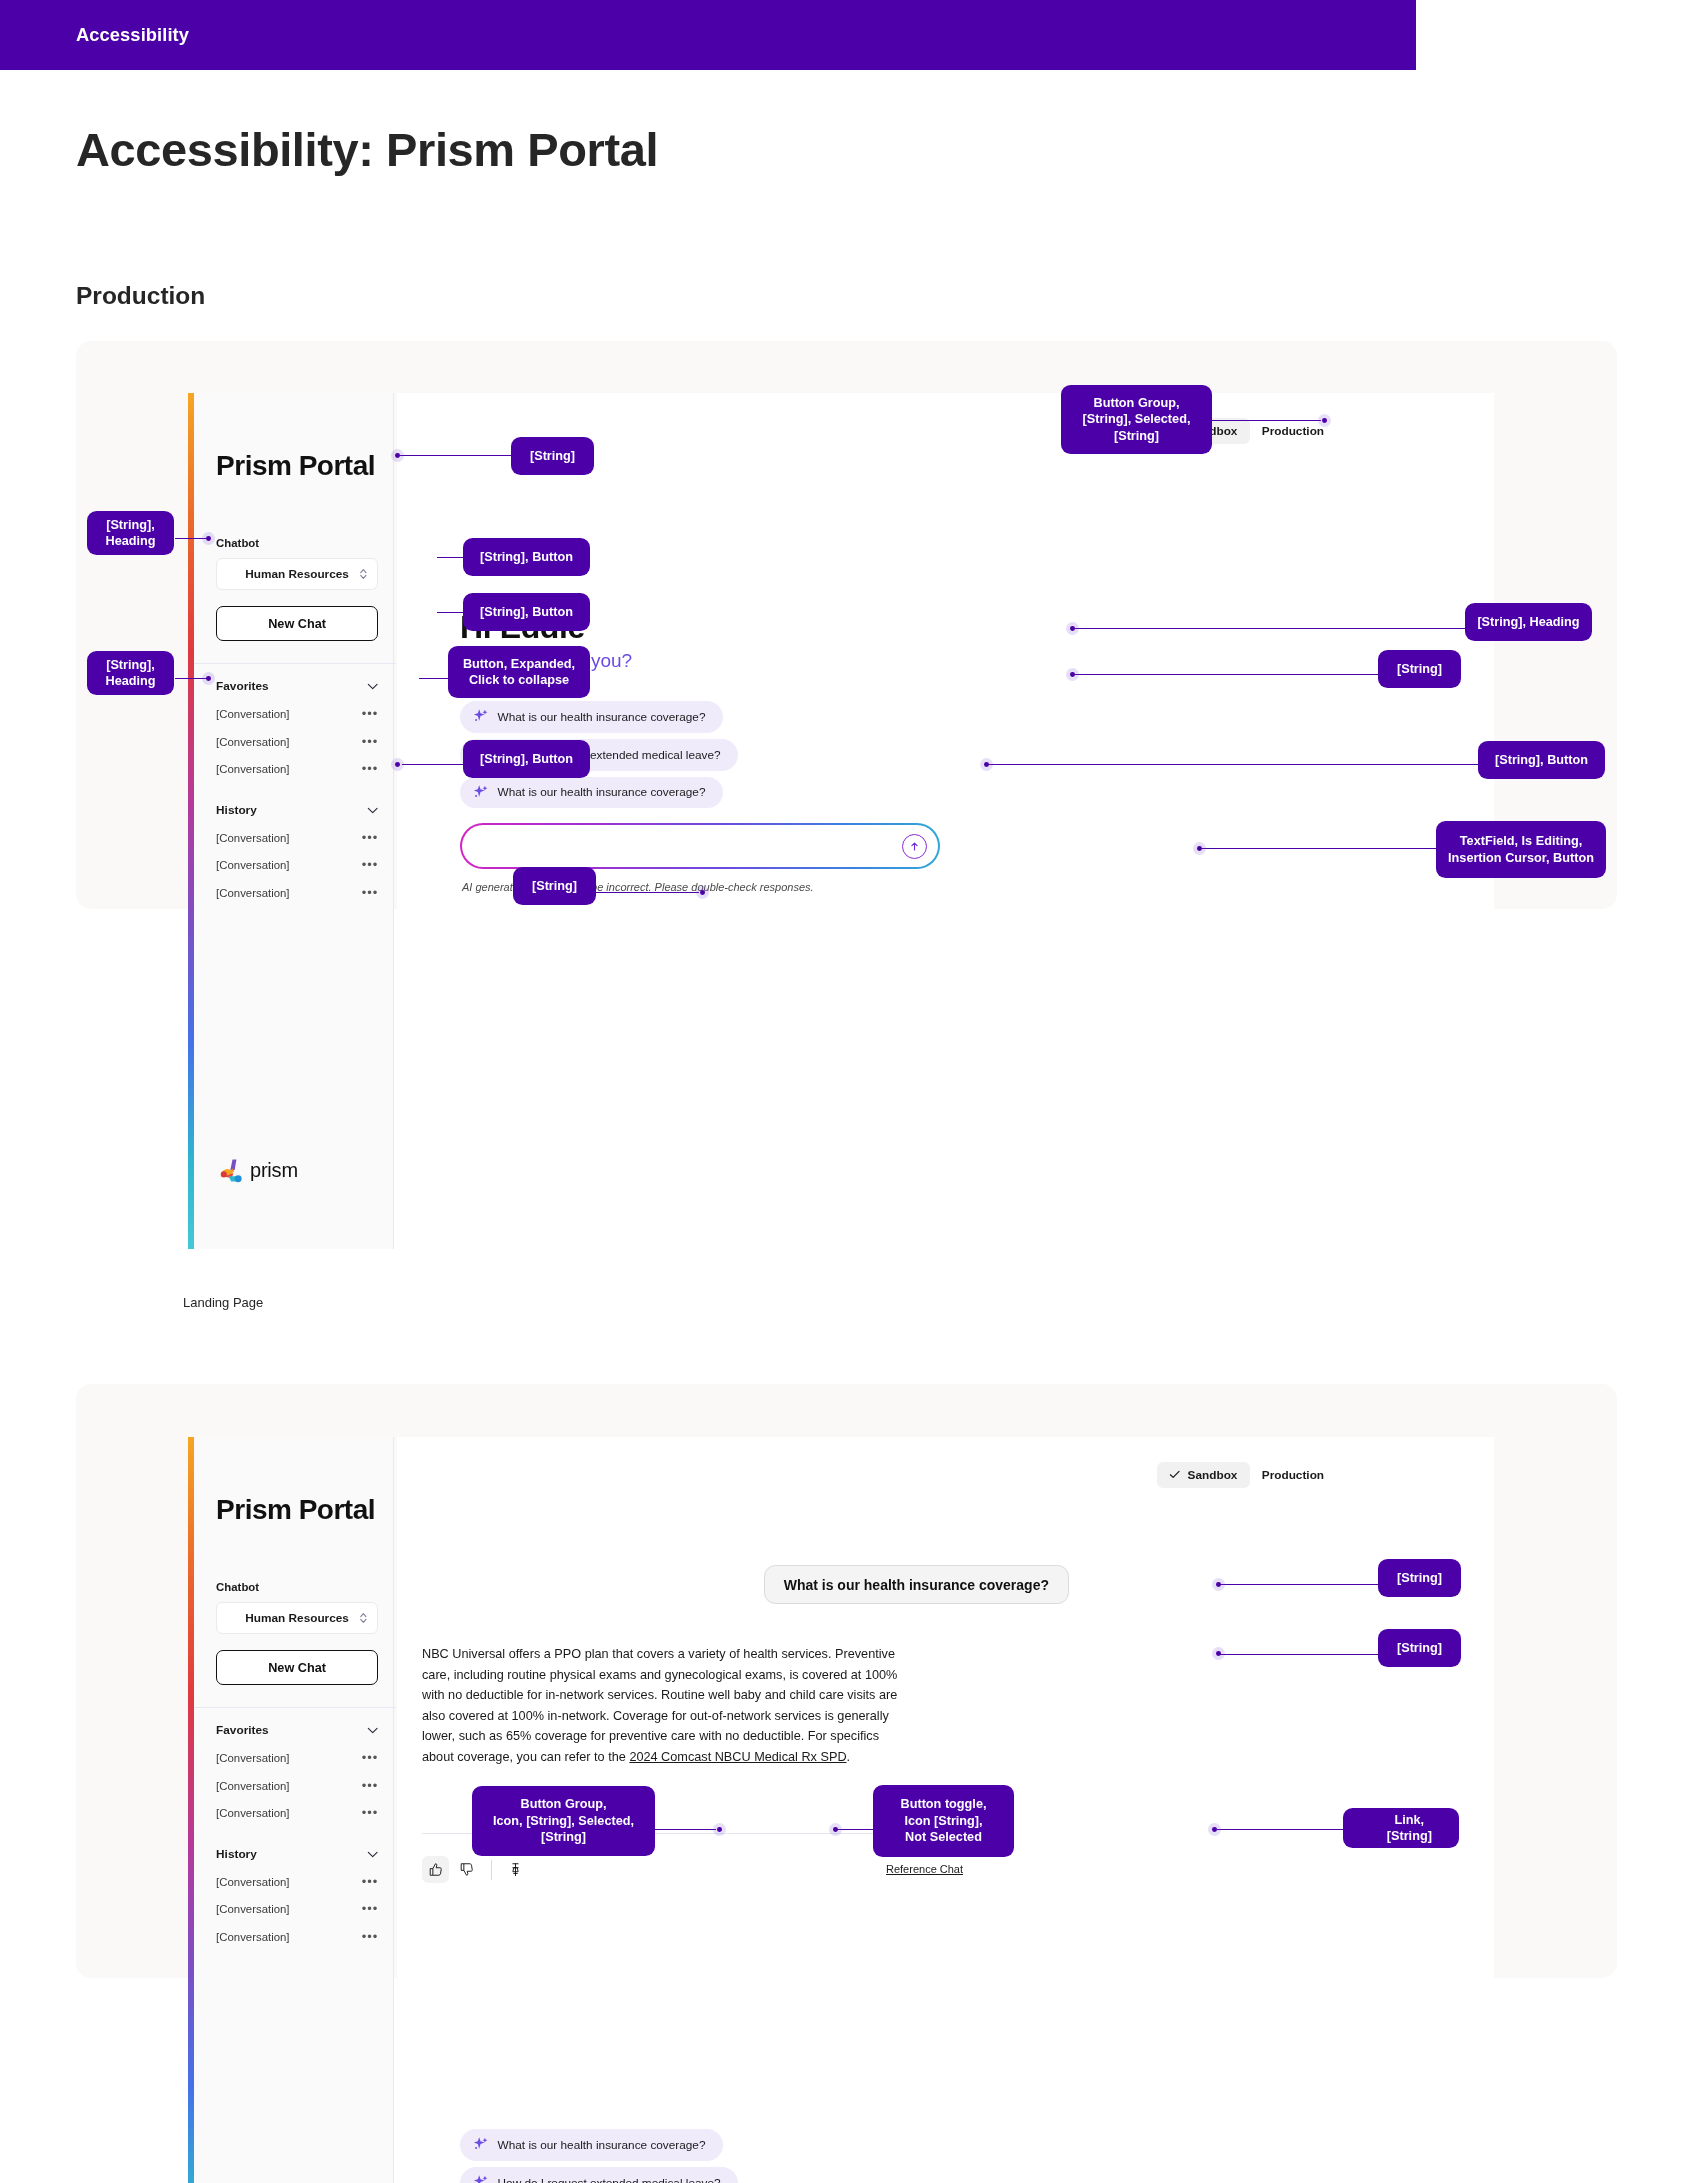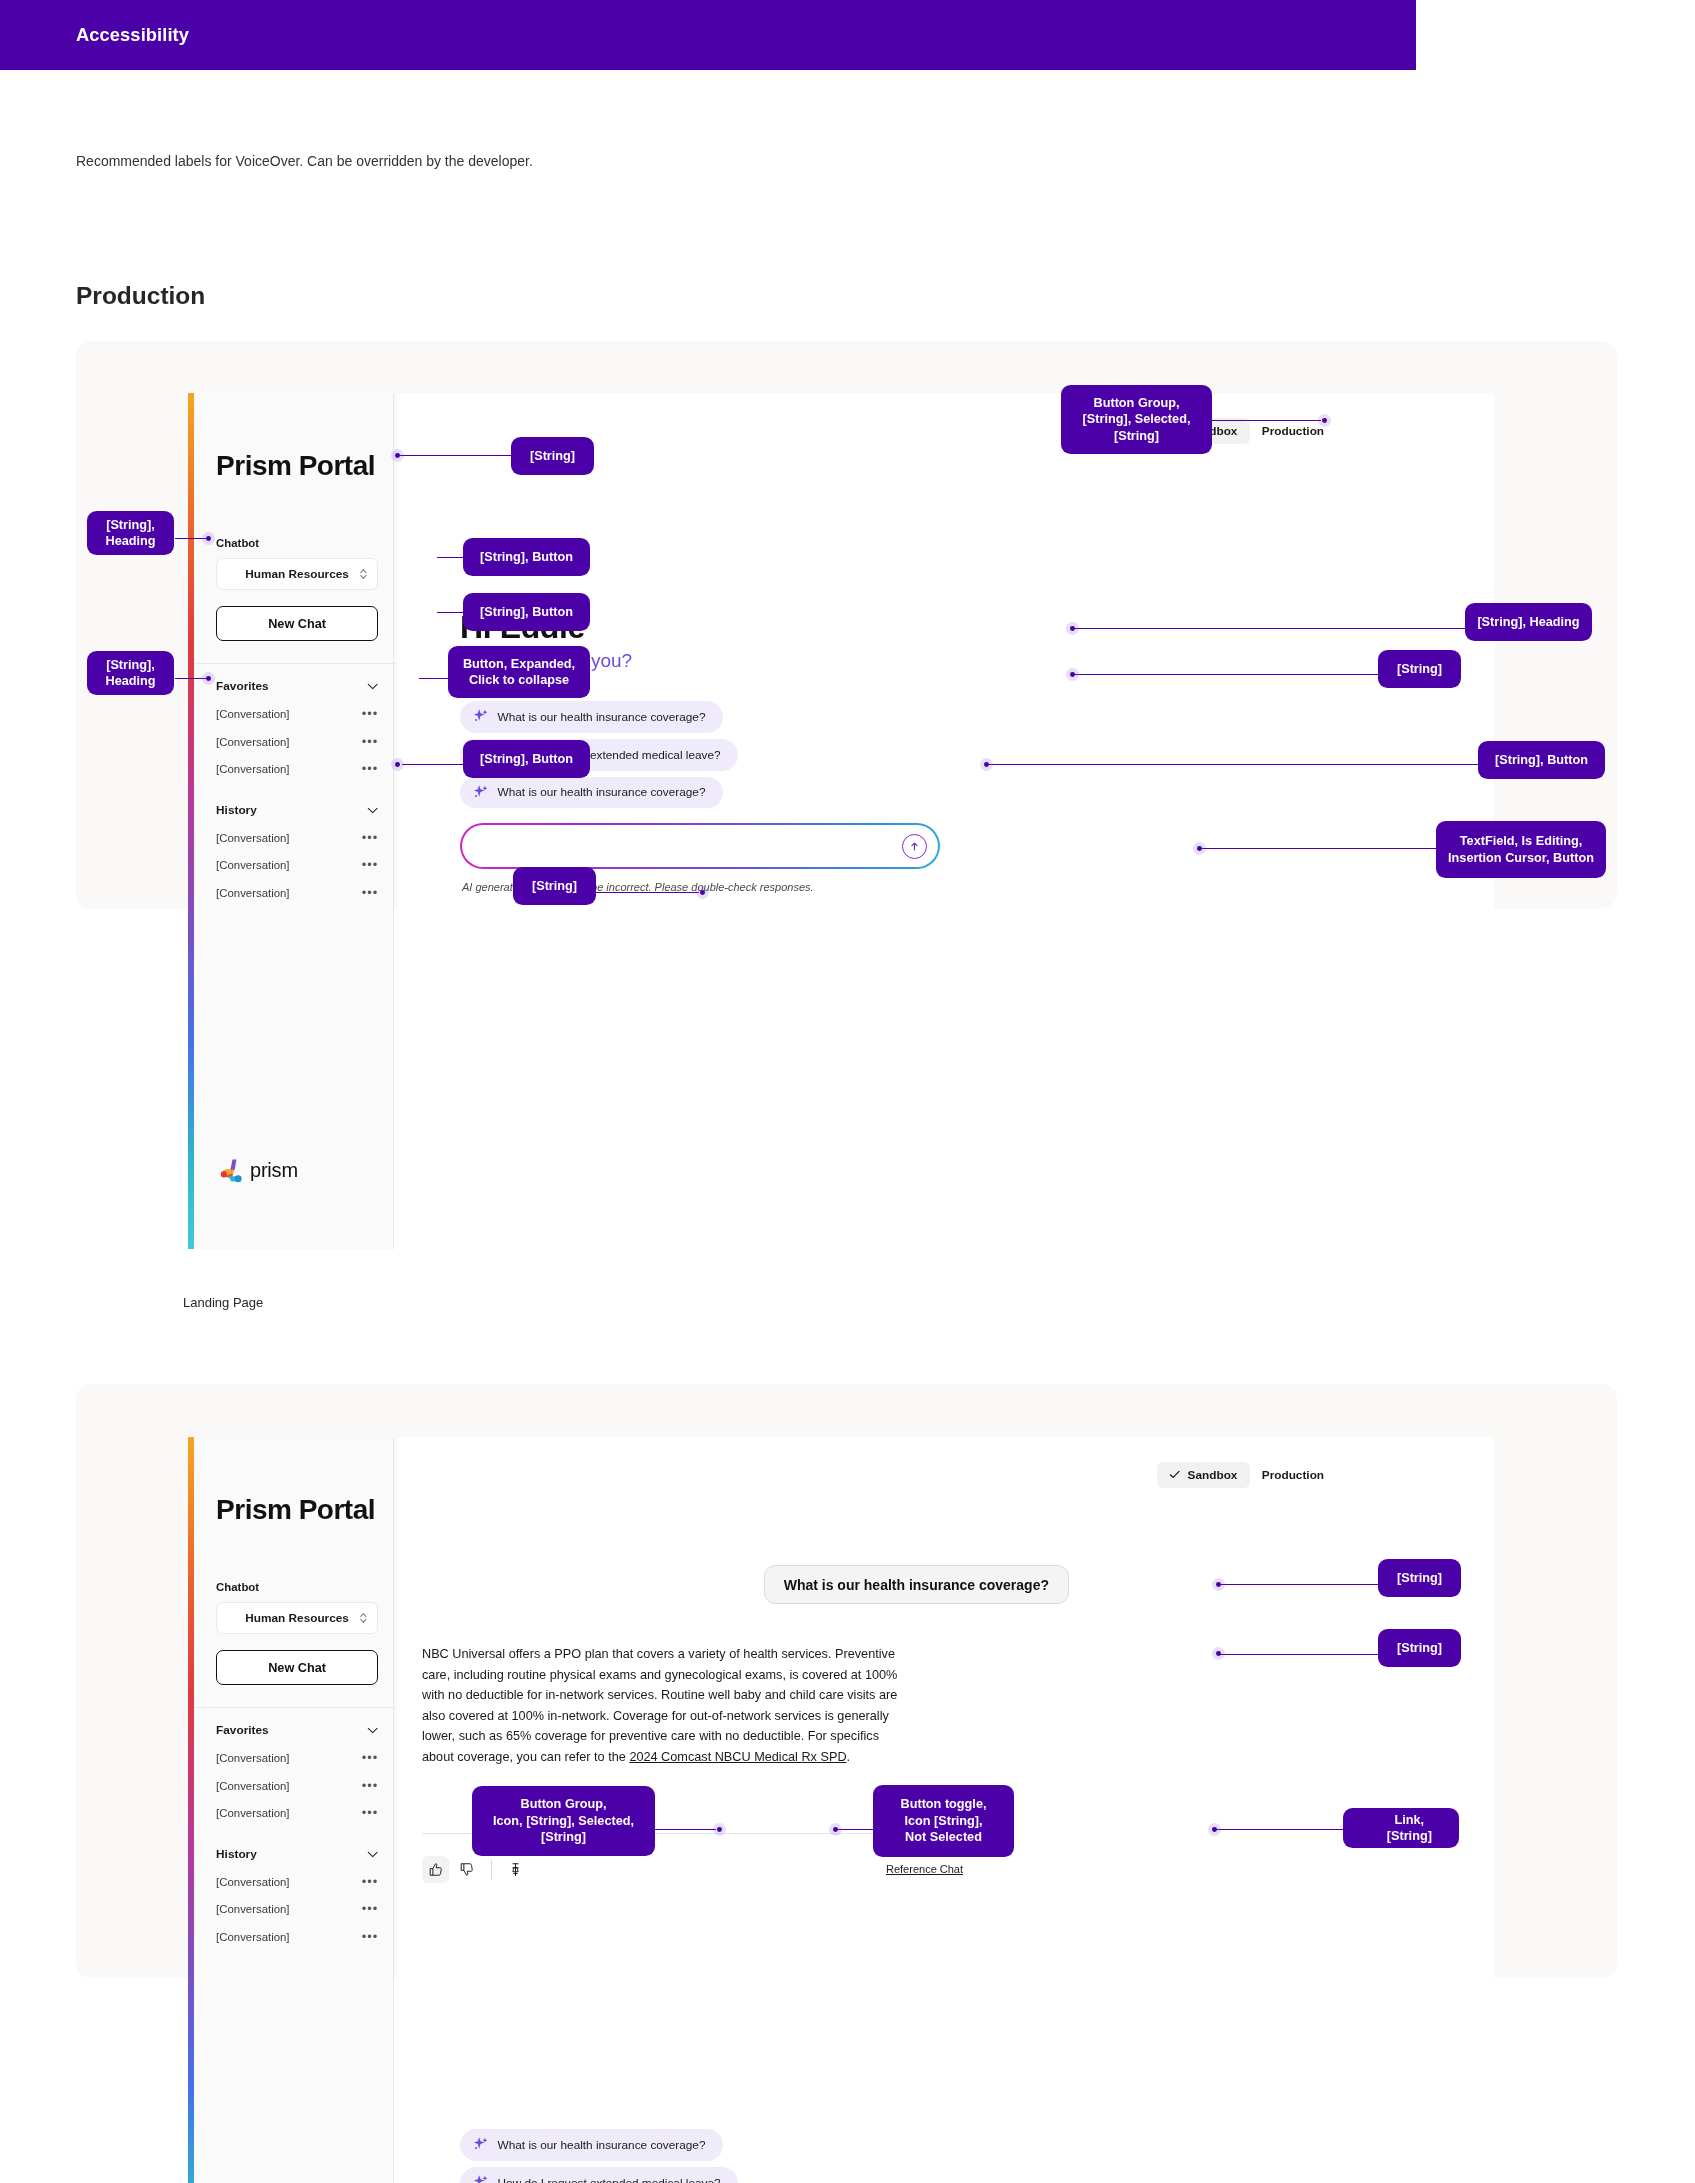--- a/index.html
+++ b/index.html
@@ -150,21 +150,21 @@
   .plogo .word { font-size: 20px; color: #111111; letter-spacing: -0.2px; font-weight: 400; }
 </style>
 </head>
 <body>
 
 <div class="topbar">
   <div class="tb-title">Accessibility</div>
 </div>
 
 <div class="page-header">
-  <div class="page-sub">Recommended labels for VoiceOver. Can be overridden by the developer.</div>
+  <div class="page-title">Accessibility: Prism Portal</div>
 </div>
 <div class="section-title">Production</div>
 
 <div class="panel" id="panel1"></div>
 <div class="panel-caption" style="left:183px; top:1295px;">Landing Page</div>
 
 <div class="app" style="left:188px; top:393px; width:1306px; height:856px;">
   <div class="rail"></div>
   <div class="sidebar">
     <div class="brand" style="position:absolute; left:22px; top:57px;">Prism Portal</div>

